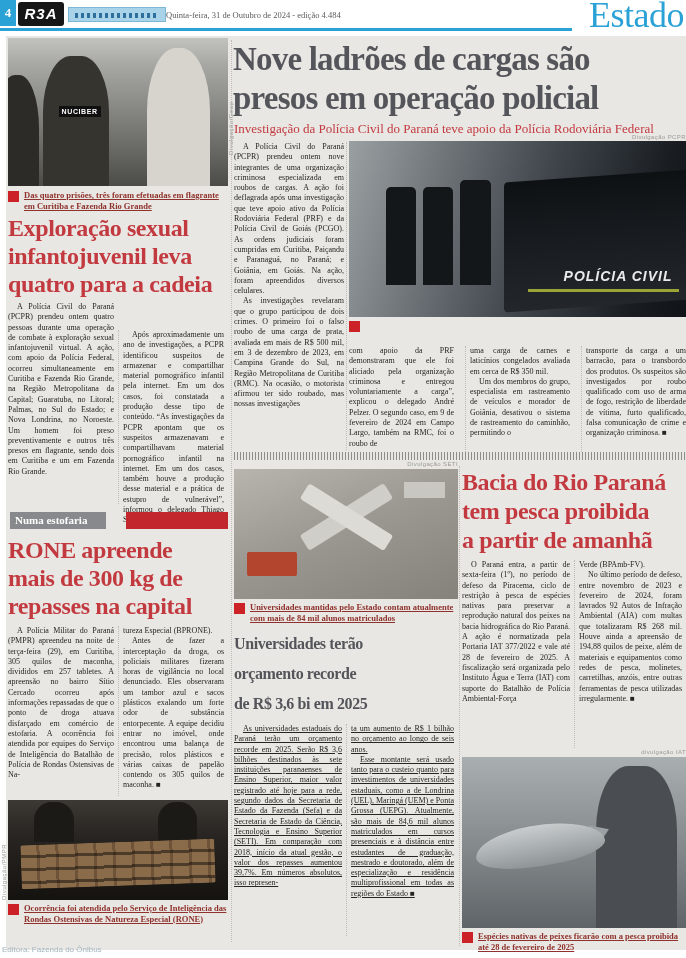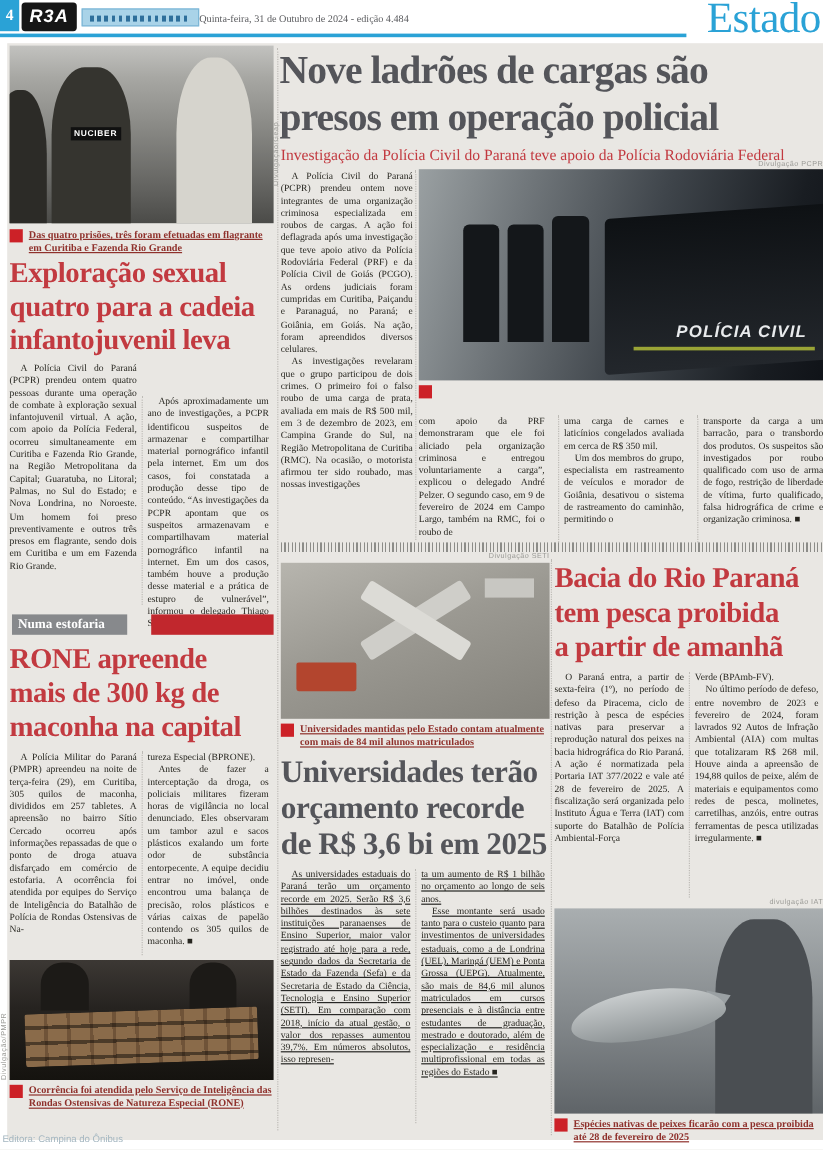--- a/index.html
+++ b/index.html
@@ -119,40 +119,40 @@
 </div>
 <div class="abs vcredit" style="left:228px;top:45px;height:110px;">Divulgação/Geap</div>
 
 <div class="abs cap" style="left:8px;top:190px;width:220px;">
   <span class="sq"></span>
   <span class="ctxt">Das quatro prisões, três foram efetuadas em flagrante em Curitiba e Fazenda Rio Grande</span>
 </div>
 
 <div class="abs headline-red" style="left:8px;top:214px;width:222px;font-size:24px;line-height:28px;">
   <div class="hl">Exploração sexual</div>
+  <div class="hl">infantojuvenil leva</div>
   <div class="hl">quatro para a cadeia</div>
-  <div class="hl">infantojuvenil leva</div>
 </div>
 
 <div class="abs bodytext cols" style="left:8px;top:302px;width:220px;height:202px;gap:9px;">
   <div style="width:106px;">
     <p class="ind">A Polícia Civil do Paraná (PCPR) prendeu ontem quatro pessoas durante uma operação de combate à exploração sexual infantojuvenil virtual. A ação, com apoio da Polícia Federal, ocorreu simultaneamente em Curitiba e Fazenda Rio Grande, na Região Metropolitana da Capital; Guaratuba, no Litoral; Palmas, no Sul do Estado; e Nova Londrina, no Noroeste. Um homem foi preso preventivamente e outros três presos em flagrante, sendo dois em Curitiba e um em Fazenda Rio Grande.</p>
   </div>
   <div class="col2sep" style="width:106px;padding-left:4px;margin-left:-5px;margin-top:28px;">
     <p class="ind">Após aproximadamente um ano de investigações, a PCPR identificou suspeitos de armazenar e compartilhar material pornográfico infantil pela internet. Em um dos casos, foi constatada a produção desse tipo de conteúdo. “As investigações da PCPR apontam que os suspeitos armazenavam e compartilhavam material pornográfico infantil na internet. Em um dos casos, também houve a produção desse material e a prática de estupro de vulnerável”, informou o delegado Thiago Soares. ■</p>
   </div>
 </div>
 
 <div class="abs kicker-gray" style="left:10px;top:512px;width:96px;height:17px;">Numa estofaria</div>
 <div class="abs kicker-red" style="left:126px;top:512px;width:102px;height:17px;"></div>
 
 <div class="abs headline-red" style="left:8px;top:536px;width:222px;font-size:24px;line-height:28px;">
   <div class="hl">RONE apreende</div>
   <div class="hl">mais de 300 kg de</div>
-  <div class="hl">maconha na capital</div>
+  <div class="hl">repasses na capital</div>
 </div>
 
 <div class="abs bodytext cols" style="left:8px;top:626px;width:220px;height:170px;gap:9px;">
   <div style="width:106px;">
     <p class="ind">A Polícia Militar do Paraná (PMPR) apreendeu na noite de terça-feira (29), em Curitiba, 305 quilos de maconha, divididos em 257 tabletes. A apreensão no bairro Sítio Cercado ocorreu após informações repassadas de que o ponto de droga atuava disfarçado em comércio de estofaria. A ocorrência foi atendida por equipes do Serviço de Inteligência do Batalhão de Polícia de Rondas Ostensivas de Na-</p>
   </div>
   <div class="col2sep" style="width:106px;padding-left:4px;margin-left:-5px;">
     <p>tureza Especial (BPRONE).</p>
     <p class="ind">Antes de fazer a interceptação da droga, os policiais militares fizeram horas de vigilância no local denunciado. Eles observaram um tambor azul e sacos plásticos exalando um forte odor de substância entorpecente. A equipe decidiu entrar no imóvel, onde encontrou uma balança de precisão, rolos plásticos e várias caixas de papelão contendo os 305 quilos de maconha. ■</p>
   </div>
@@ -163,21 +163,21 @@
   <div class="d-fig d-f2"></div>
   <div class="d-table"></div>
 </div>
 <div class="abs vcredit" style="left:1px;top:808px;height:92px;">Divulgação/PMPR</div>
 
 <div class="abs cap" style="left:8px;top:903px;width:220px;">
   <span class="sq"></span>
   <span class="ctxt">Ocorrência foi atendida pelo Serviço de Inteligência das Rondas Ostensivas de Natureza Especial (RONE)</span>
 </div>
 
-<div class="abs footer" style="left:2px;top:945px;">Editora: Campina do Ônibus</div>
+<div class="abs footer" style="left:2px;top:945px;">Editora: Fazenda do Ônibus</div>
 
 <div class="abs headline-gray" style="left:233px;top:40px;width:455px;font-size:33px;line-height:39px;letter-spacing:-0.8px;">
   <div class="hl">Nove ladrões de cargas são</div>
   <div class="hl">presos em operação policial</div>
 </div>
 <div class="abs subhead" style="left:234px;top:121px;width:452px;">Investigação da Polícia Civil do Paraná teve apoio da Polícia Rodoviária Federal</div>
 <div class="abs credit-h" style="left:500px;top:134px;width:186px;">Divulgação PCPR</div>
 
 <div class="abs bodytext" style="left:234px;top:142px;width:110px;height:310px;overflow:hidden;">
   <p class="ind">A Polícia Civil do Paraná (PCPR) prendeu ontem nove integrantes de uma organização criminosa especializada em roubos de cargas. A ação foi deflagrada após uma investigação que teve apoio ativo da Polícia Rodoviária Federal (PRF) e da Polícia Civil de Goiás (PCGO). As ordens judiciais foram cumpridas em Curitiba, Paiçandu e Paranaguá, no Paraná; e Goiânia, em Goiás. Na ação, foram apreendidos diversos celulares.</p>
@@ -199,41 +199,41 @@
 
 <div class="abs bodytext cols" style="left:349px;top:346px;width:337px;height:106px;gap:16px;">
   <div style="width:107px;">
     <p>com apoio da PRF demonstraram que ele foi aliciado pela organização criminosa e entregou voluntariamente a carga”, explicou o delegado André Pelzer. O segundo caso, em 9 de fevereiro de 2024 em Campo Largo, também na RMC, foi o roubo de</p>
   </div>
   <div class="col2sep" style="width:107px;padding-left:4px;margin-left:-5px;">
     <p>uma carga de carnes e laticínios congelados avaliada em cerca de R$ 350 mil.</p>
     <p class="ind">Um dos membros do grupo, especialista em rastreamento de veículos e morador de Goiânia, desativou o sistema de rastreamento do caminhão, permitindo o</p>
   </div>
   <div class="col2sep" style="width:107px;padding-left:4px;margin-left:-5px;">
-    <p>transporte da carga a um barracão, para o transbordo dos produtos. Os suspeitos são investigados por roubo qualificado com uso de arma de fogo, restrição de liberdade de vítima, furto qualificado, falsa hidrográfica de crime e organização criminosa. ■</p>
+    <p>transporte da carga a um barracão, para o transbordo dos produtos. Os suspeitos são investigados por roubo qualificado com uso de arma de fogo, restrição de liberdade de vítima, furto qualificado, falsa comunicação de crime e organização criminosa. ■</p>
   </div>
 </div>
 
 <div class="abs hatch" style="left:234px;top:452px;width:452px;"></div>
 
 <div class="abs credit-h" style="left:234px;top:461px;width:224px;">Divulgação SETI</div>
 
 <div class="abs photo" id="uphoto" style="left:234px;top:469px;width:224px;height:130px;">
   <div class="up-b2"></div>
   <div class="up-b1"></div>
   <div class="up-b4"></div>
   <div class="up-b3"></div>
 </div>
 
 <div class="abs cap" style="left:234px;top:602px;width:224px;">
   <span class="sq"></span>
   <span class="ctxt">Universidades mantidas pelo Estado contam atualmente com mais de 84 mil alunos matriculados</span>
 </div>
 
-<div class="abs headline-gray" style="left:234px;top:629px;width:226px;font-size:26px;line-height:30px;">
+<div class="abs headline-gray" style="left:234px;top:629px;width:226px;font-size:16px;line-height:30px;">
   <div class="hl">Universidades terão</div>
   <div class="hl">orçamento recorde</div>
   <div class="hl">de R$ 3,6 bi em 2025</div>
 </div>
 
 <div class="abs bodytext cols" style="left:234px;top:724px;width:224px;height:212px;gap:9px;text-decoration:underline;">
   <div style="width:108px;">
     <p class="ind">As universidades estaduais do Paraná terão um orçamento recorde em 2025. Serão R$ 3,6 bilhões destinados às sete instituições paranaenses de Ensino Superior, maior valor registrado até hoje para a rede, segundo dados da Secretaria de Estado da Fazenda (Sefa) e da Secretaria de Estado da Ciência, Tecnologia e Ensino Superior (SETI). Em comparação com 2018, início da atual gestão, o valor dos repasses aumentou 39,7%. Em números absolutos, isso represen-</p>
   </div>
   <div class="col2sep" style="width:108px;padding-left:4px;margin-left:-5px;">

